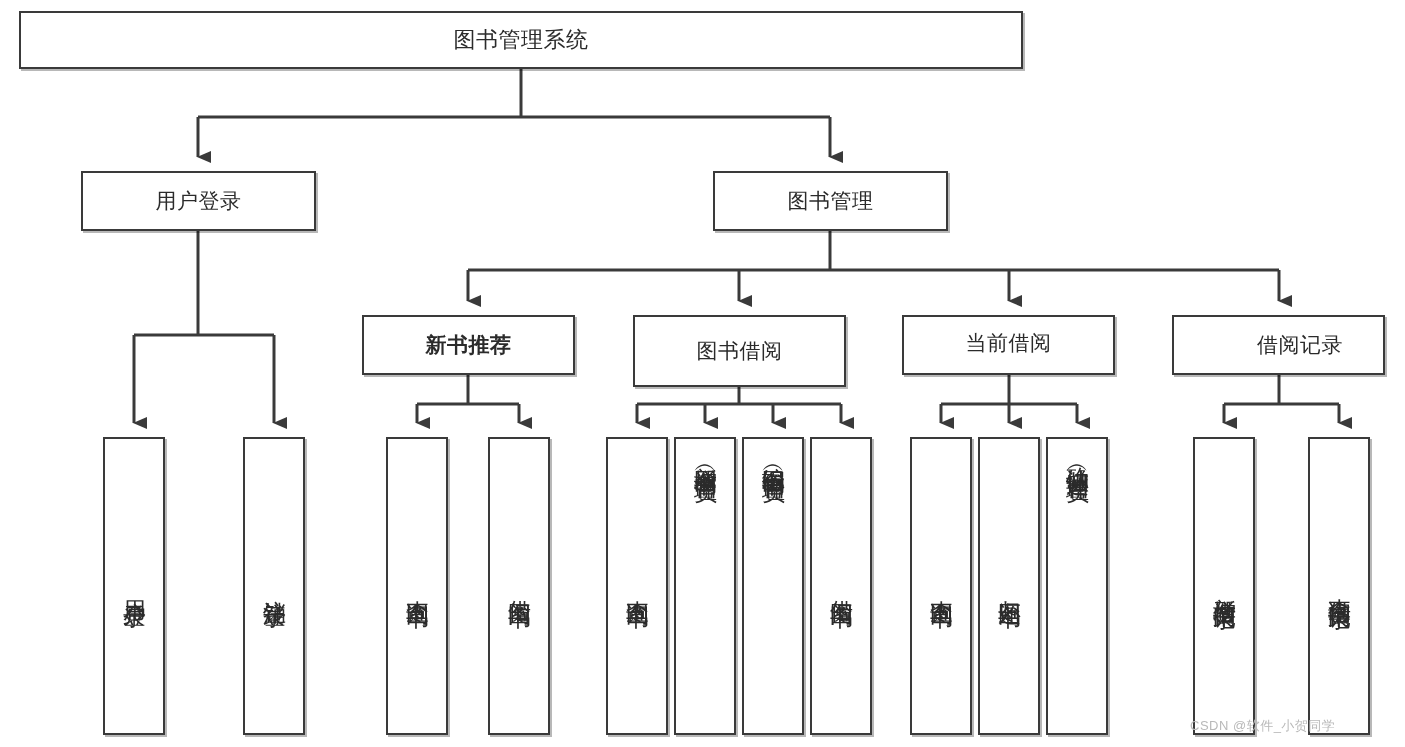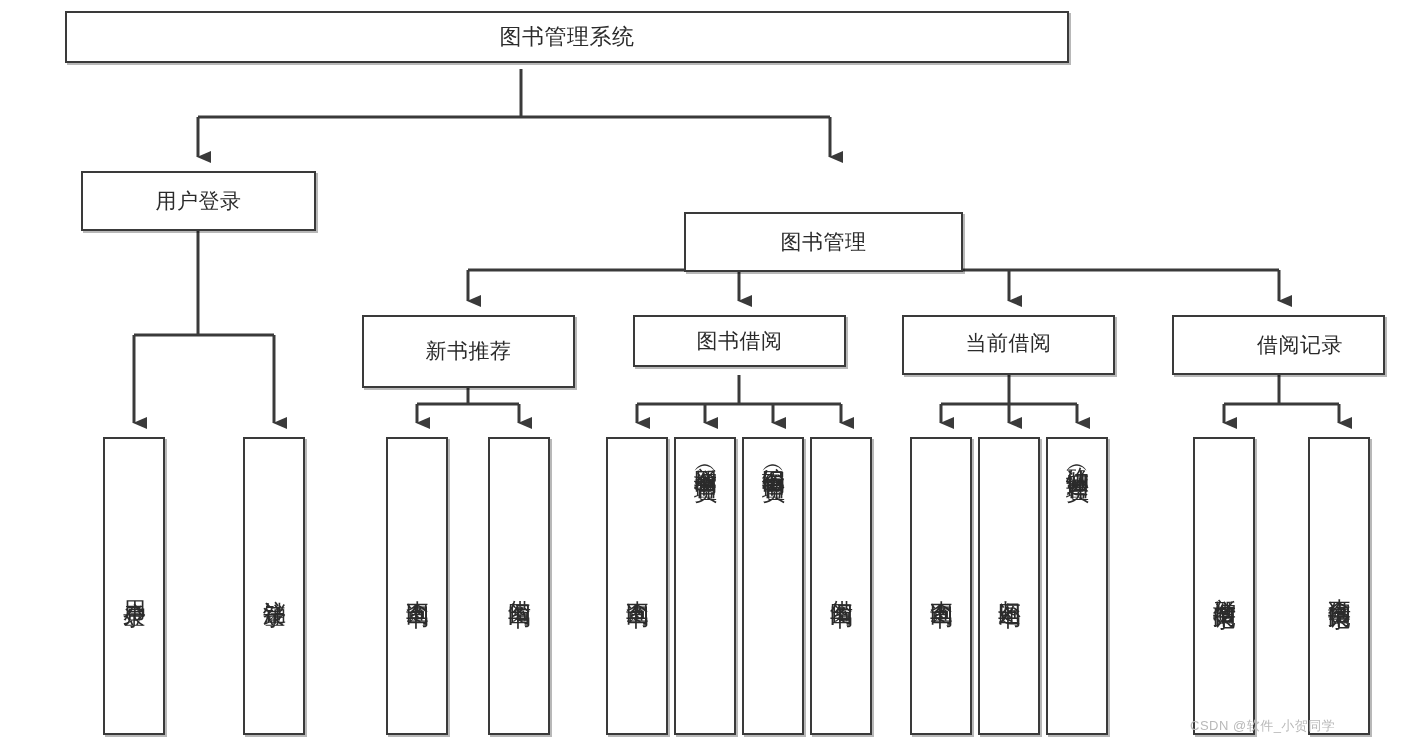--- a/index.html
+++ b/index.html
@@ -128,35 +128,35 @@
       <path d="M 1009 404 L 1009 423" marker-end="url(#arrow)"></path>
       <path d="M 1077 404 L 1077 423" marker-end="url(#arrow)"></path>
 
       <path d="M 1279 375 L 1279 404"></path>
       <path d="M 1224 404 L 1339 404"></path>
       <path d="M 1224 404 L 1224 423" marker-end="url(#arrow)"></path>
       <path d="M 1339 404 L 1339 423" marker-end="url(#arrow)"></path>
     </g>
   </svg>
 
-  <div class="node h root" style="left:19px; top:11px; width:1004px; height:52px;margin-left:46px;">
+  <div class="node h root" style="left:19px; top:11px; width:1004px; height:58px;">
     <span class="lbl">图书管理系统</span>
   </div>
 
   <div class="node h" style="left:81px; top:171px; width:235px; height:60px;">
     <span class="lbl">用户登录</span>
   </div>
-  <div class="node h" style="left:684px; top:171px; width:279px; height:60px;margin-top:41px;">
+  <div class="node h" style="left:713px; top:171px; width:235px; height:60px;">
     <span class="lbl">图书管理</span>
   </div>
 
-  <div class="node h" style="left:362px; top:315px; width:213px; height:73px;">
+  <div class="node h" style="left:362px; top:315px; width:213px; height:60px;font-weight:bold;">
     <span class="lbl">新书推荐</span>
   </div>
-  <div class="node h" style="left:633px; top:315px; width:213px; height:52px;">
+  <div class="node h" style="left:633px; top:315px; width:213px; height:72px;">
     <span class="lbl">图书借阅</span>
   </div>
   <div class="node h" style="left:902px; top:315px; width:213px; height:60px;font-family:Liberation Mono, monospace;">
     <span class="lbl">当前借阅</span>
   </div>
   <div class="node h" style="left:1172px; top:315px; width:213px; height:60px;padding-left:43px;">
     <span class="lbl">借阅记录</span>
   </div>
 
   <div class="node v center" style="left:103px; top:437px; width:62px; height:298px;">

